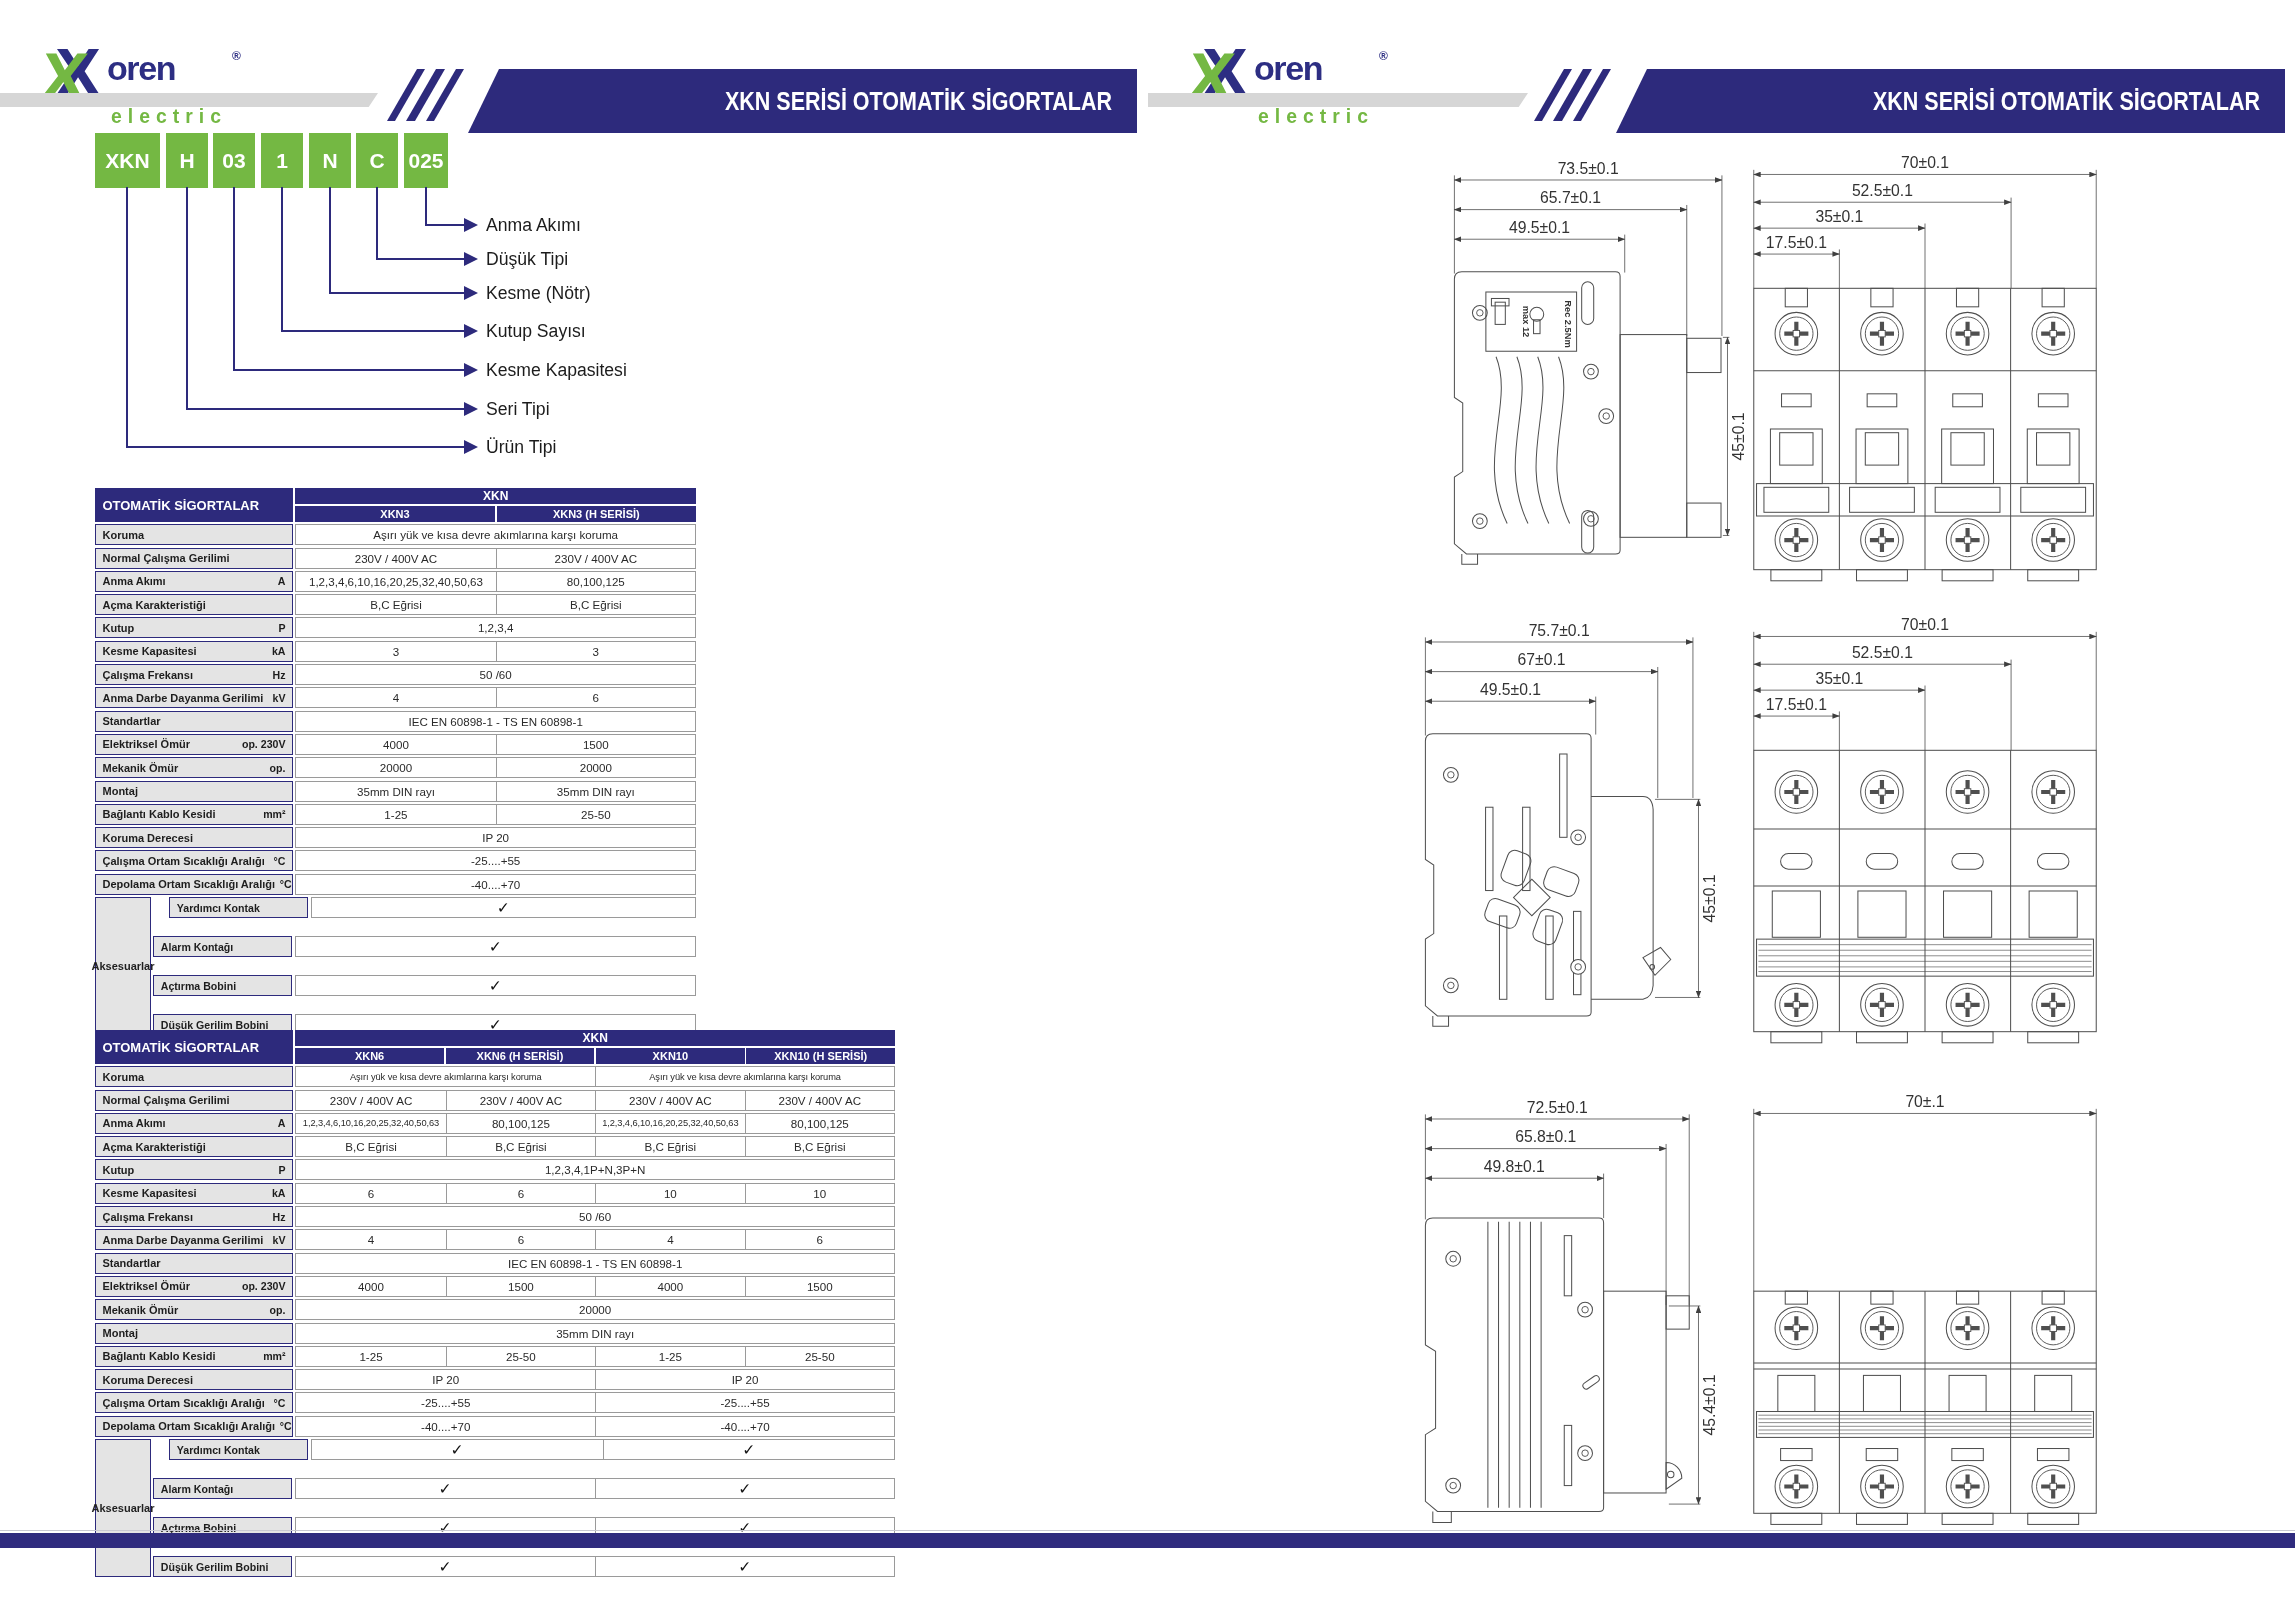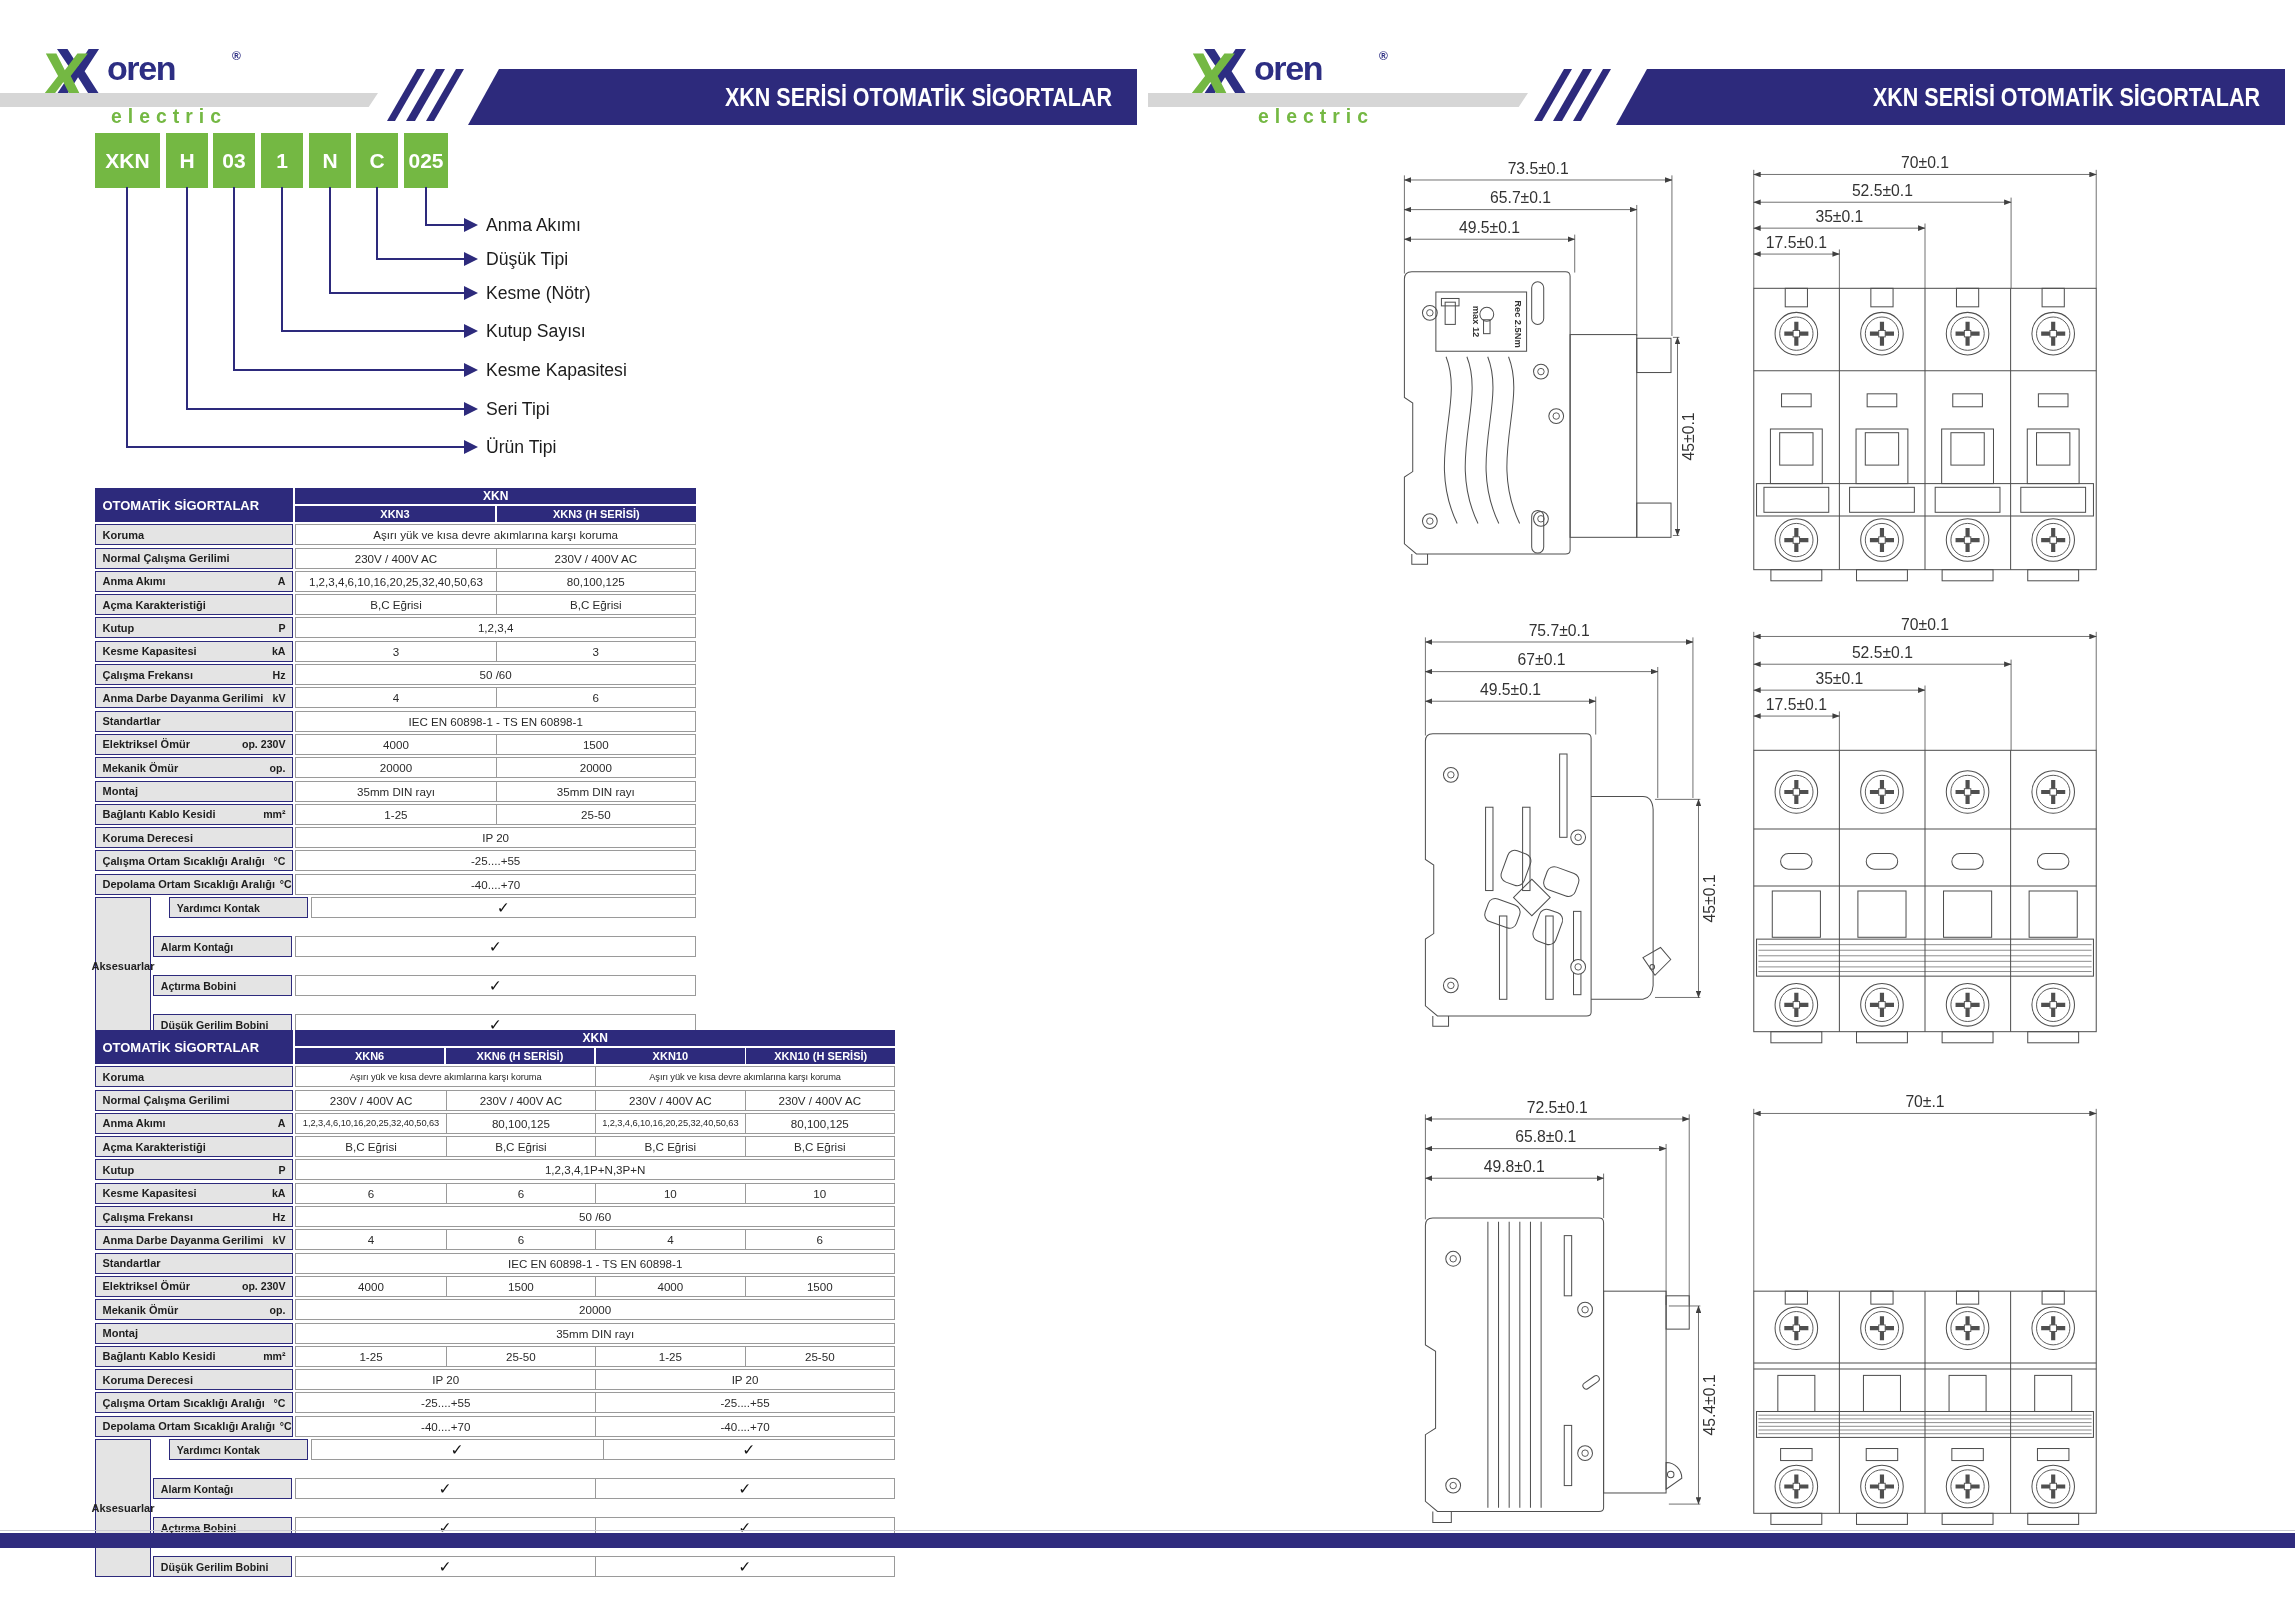--- a/index.html
+++ b/index.html
@@ -10,21 +10,21 @@
   .lx{position:absolute;left:0;top:0;width:69px;height:74px;}
   .lx .xn{position:absolute;left:14px;top:-3.7px;font-size:69px;font-weight:bold;color:#2d2e83;}
   .lx .xg{position:absolute;left:0;top:0.9px;font-size:69px;font-weight:bold;color:#74b843;transform:skewX(-7deg);}
   .oren{position:absolute;left:66px;top:12px;font-size:34px;font-weight:bold;color:#2d2e83;letter-spacing:-1.4px;}
   .reg{position:absolute;left:191px;top:12px;font-size:12px;color:#2d2e83;font-weight:bold;}
   .electric{position:absolute;left:70px;top:68px;font-size:19.4px;font-weight:bold;color:#74b843;letter-spacing:6px;}
   .hdr-gray{position:absolute;top:93px;height:14px;background:#d6d6d6;
             clip-path:polygon(0 0,100% 0,calc(100% - 9.3px) 100%,0 100%);}
   .hdr-stripes{position:absolute;top:69px;height:52px;display:flex;gap:11px;transform:skewX(-30deg);}
   .hdr-stripes .stripe{width:8.3px;height:52px;background:#2d2a7c;}
-  .hdr-banner{position:absolute;top:69px;height:56px;background:#2d2a7c;
+  .hdr-banner{position:absolute;top:69px;height:64px;background:#2d2a7c;
               clip-path:polygon(31px 0,100% 0,100% 100%,0 100%);
               display:flex;align-items:center;justify-content:flex-end;
               padding-right:25.4px;box-sizing:border-box;}
   .hdr-banner .t{color:#fff;font-weight:bold;font-size:25px;white-space:nowrap;
                  transform:scaleX(.86);transform-origin:right center;}
   
   .cbox{position:absolute;top:133px;height:55px;background:#74b843;color:#fff;
         font-weight:bold;font-size:21px;display:flex;align-items:center;justify-content:center;}
   .cvl,.chl{position:absolute;background:#2d2a7c;}
   .carrow{position:absolute;width:0;height:0;border-top:7px solid transparent;
@@ -599,21 +599,21 @@
             </div>
             <div class="tcells h2">
               <div class="chk">✓</div>
               <div class="chk">✓</div>
             </div>
           </div>
       </div>
     </div>
   </div>
 
-  <div class="dwg" style="left:1372px;top:153px;">
+  <div class="dwg" style="left:1422px;top:153px;">
     <svg width="324" height="440" viewBox="0 0 700 950">
       <line class="dim" x1="70" y1="48" x2="70" y2="260"></line>
         <line class="dim" x1="648" y1="48" x2="648" y2="395"></line>
       <line class="dim" x1="70" y1="58" x2="648" y2="58" marker-start="url(#ar)" marker-end="url(#ar)"></line>
       <text class="dtx" x="359" y="44" text-anchor="middle">73.5±0.1</text>
       <line class="dim" x1="572" y1="112" x2="572" y2="395"></line>
       <line class="dim" x1="70" y1="122" x2="572" y2="122" marker-start="url(#ar)" marker-end="url(#ar)"></line>
       <text class="dtx" x="321" y="108" text-anchor="middle">65.7±0.1</text>
       <line class="dim" x1="438" y1="176" x2="438" y2="258"></line>
       <line class="dim" x1="70" y1="186" x2="438" y2="186" marker-start="url(#ar)" marker-end="url(#ar)"></line>

